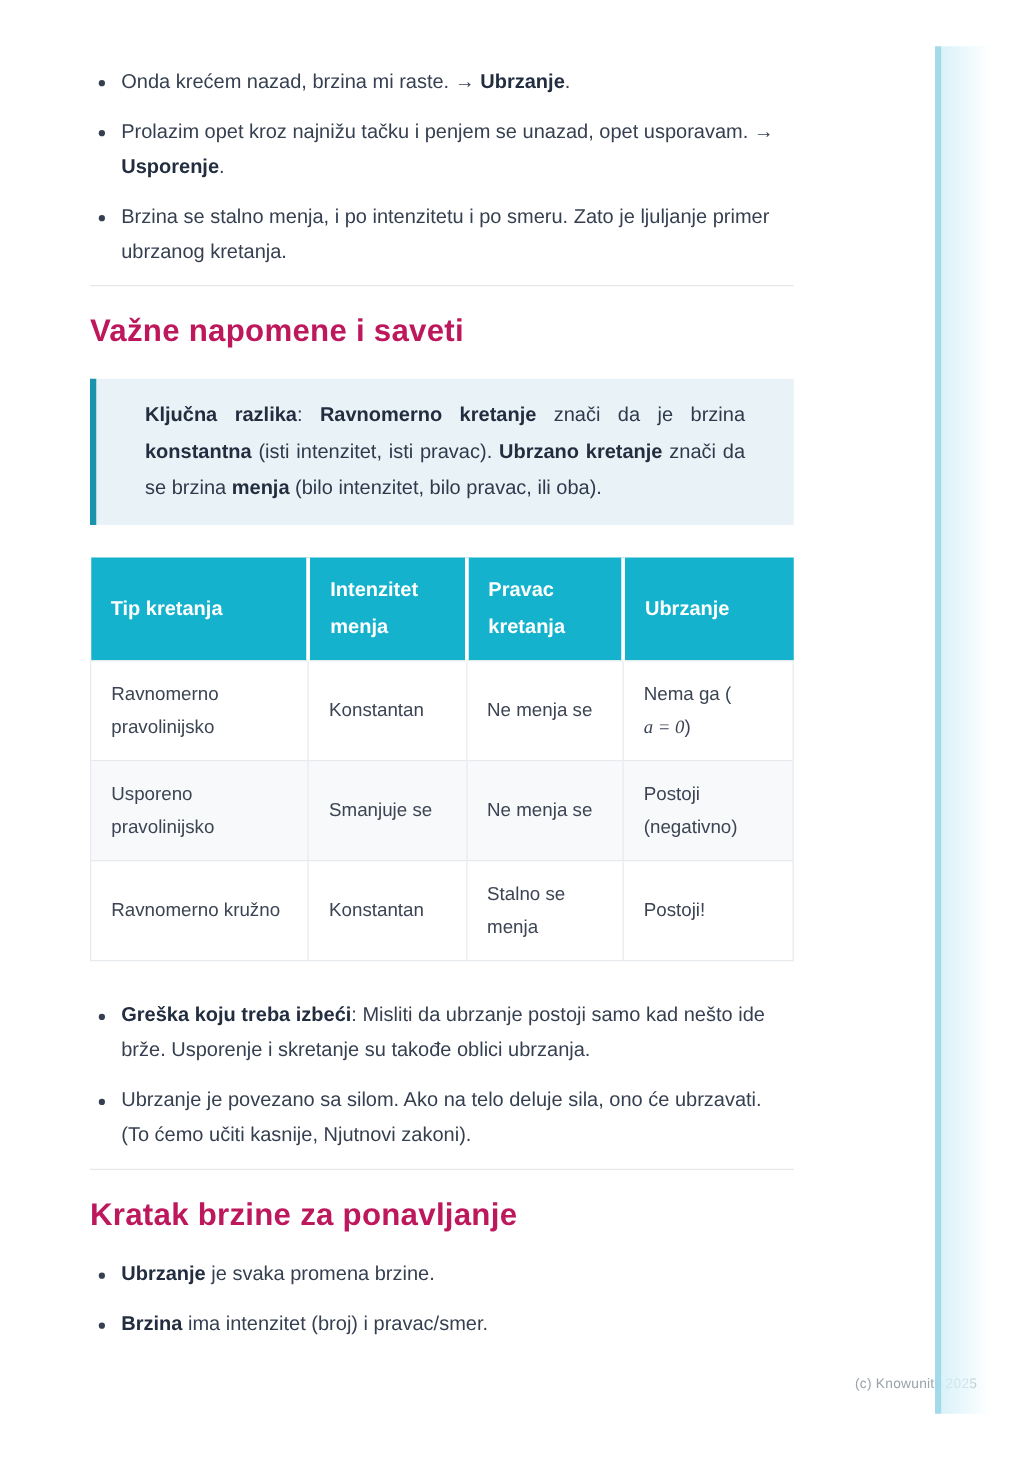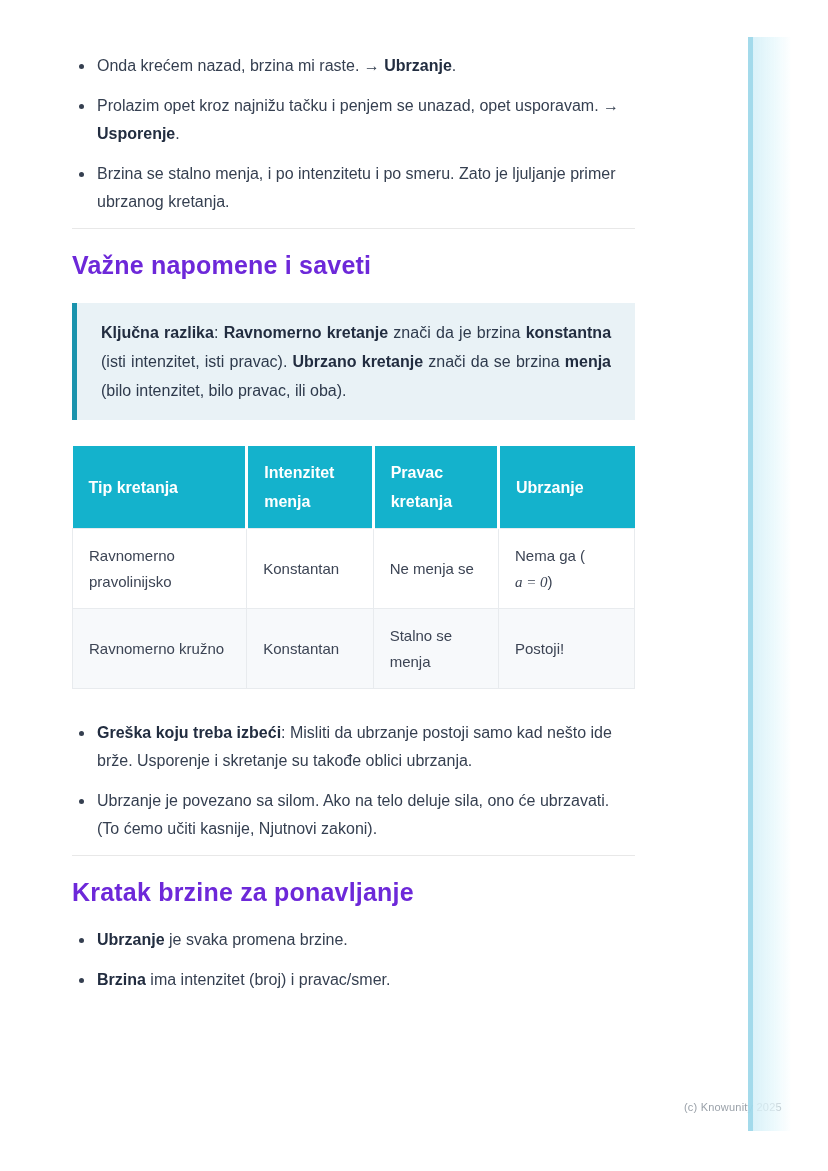--- a/index.html
+++ b/index.html
@@ -13,27 +13,27 @@
   ul.intro { margin-top:36px; }
   ul.notes { margin-top:30px; }
   ul.summary { margin-top:18px; }
   ul.bullets li { display:flex; margin-bottom:12px; font-size:16px; line-height:28px; }
   .dot { flex:0 0 auto; width:5px; height:5px; border-radius:50%; background:#353f50; margin:12px 13px 0 7px; }
   .li-text { flex:1; }
   .b { font-weight:bold; color:#222d40; }
 
   h2 {
     margin:20px 0 0; font-size:25px; line-height:32px; font-weight:bold;
-    color:#6d28d9; letter-spacing:0.2px;
+    color:#be185d; letter-spacing:0.2px;
   }
   hr.divider { border:none; border-top:1px solid #e8e8e8; margin:8px 0 0; }
 
   .callout {
     margin-top:22px; background:#e9f2f6; border-left:5px solid #1a93ad;
-    padding:15px 24px;
+    padding:15px 39px;
   }
   .callout p { margin:0; font-size:16px; line-height:29px; text-align:justify; color:#2e3a4c; }
 
   table {
     margin-top:26px; width:100%; border-collapse:collapse; table-layout:fixed;
     font-size:15px; color:#3c4454;
   }
   thead th {
     background:#14b2cc; color:#ffffff; text-align:left; font-weight:bold;
     font-size:16px; line-height:29px; padding:12px 16px; height:80px;
@@ -98,20 +98,26 @@
         </tr>
       </thead>
     <tbody>
         <tr>
           <td><span>Ravnomerno pravolinijsko</span></td>
           <td><span>Konstantan</span></td>
           <td><span>Ne menja se</span></td>
           <td><span>Nema ga (</span><br><span class="math">a = 0</span><span>)</span></td>
         </tr>
         <tr>
+          <td><span>Usporeno pravolinijsko</span></td>
+          <td><span>Smanjuje se</span></td>
+          <td><span>Ne menja se</span></td>
+          <td><span>Postoji (negativno)</span></td>
+        </tr>
+        <tr>
           <td><span>Ravnomerno kružno</span></td>
           <td><span>Konstantan</span></td>
           <td><span>Stalno se</span><br><span>menja</span></td>
           <td><span>Postoji!</span></td>
         </tr>
       </tbody>
   </table>
 
   <ul class="bullets notes">
       <li>

